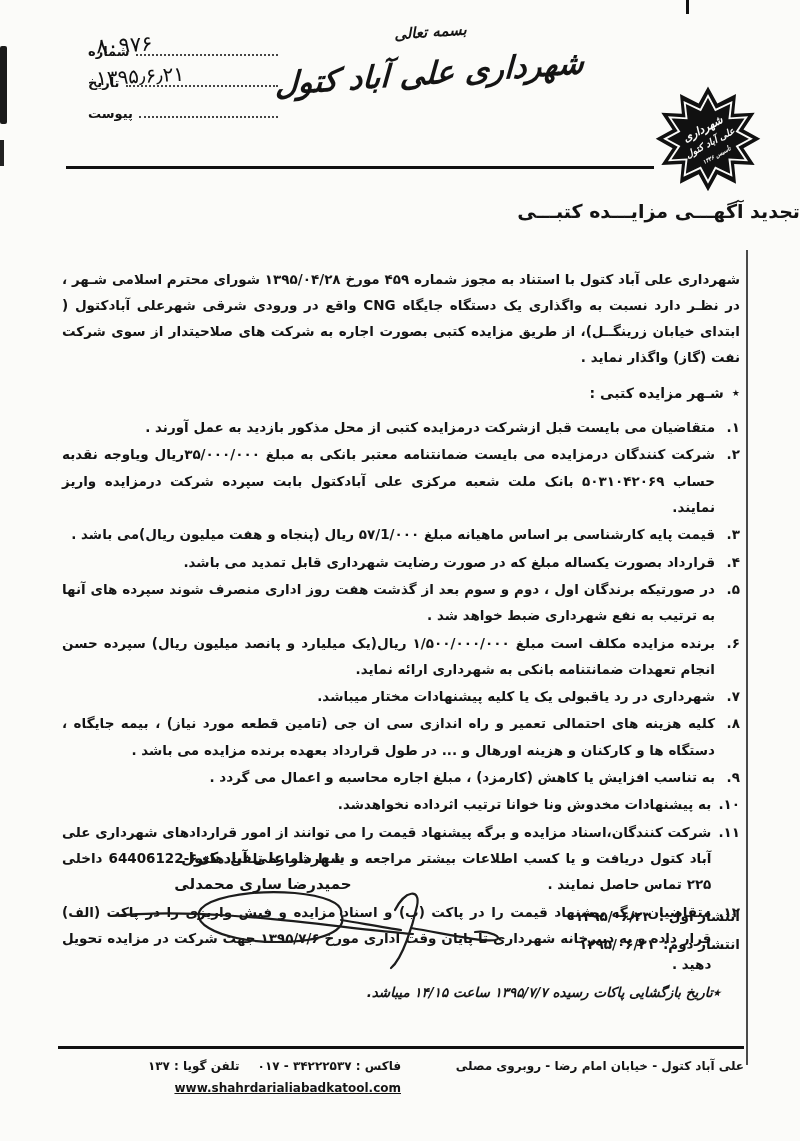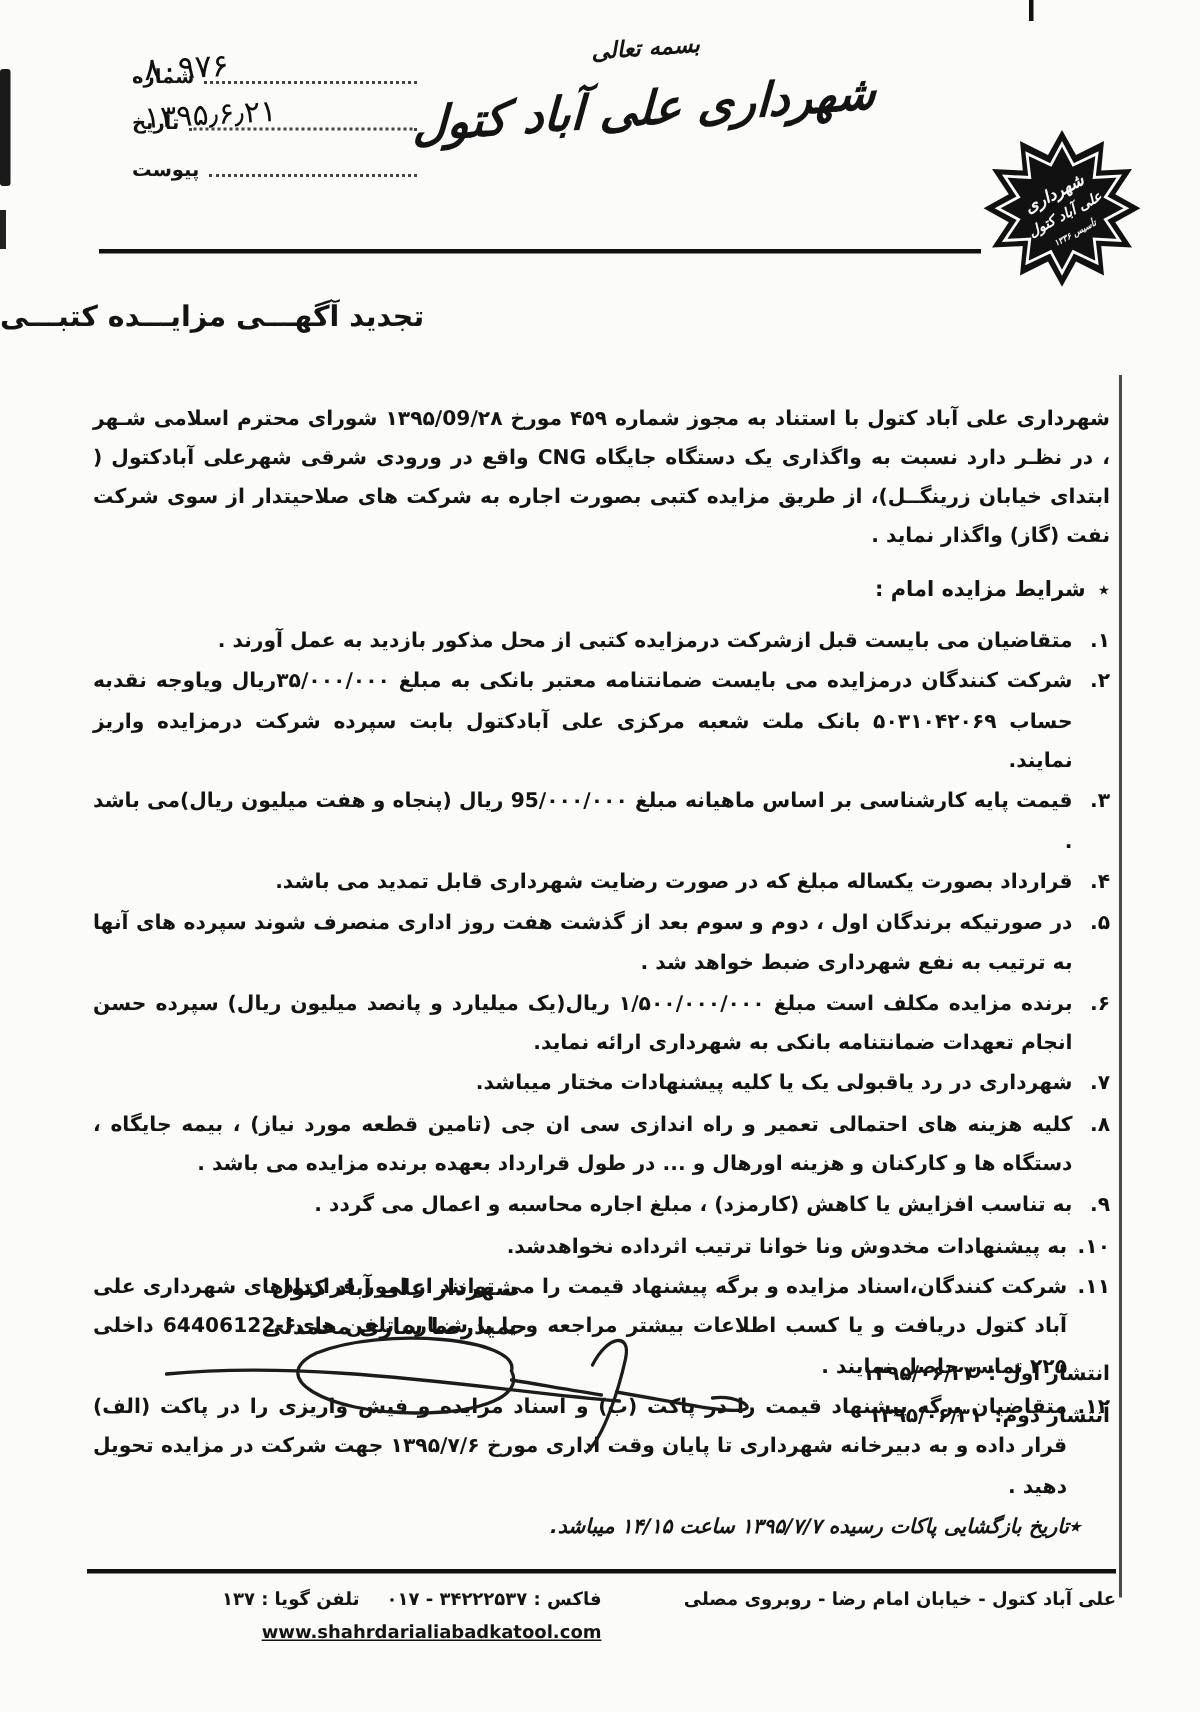--- a/index.html
+++ b/index.html
@@ -36,21 +36,21 @@
     transform:rotate(-4deg) skewX(-6deg);display:inline-block;letter-spacing:-1px;
   }
 
   
   .logo{position:absolute;left:652px;top:76px;width:112px;height:122px;}
 
   .header-rule{position:absolute;left:66px;top:166px;width:588px;height:3px;background:#111;}
 
   
   .doc-title{
-    position:absolute;left:0;top:200px;width:100%;text-align:left;
+    position:absolute;left:0;top:200px;width:100%;text-align:right;
     font-size:19px;font-weight:800;letter-spacing:1px;
   }
 
   
   .content{position:absolute;left:62px;top:252px;width:678px;font-size:13.5px;line-height:1.95;}
   .intro{font-weight:700;text-align:justify;margin-bottom:8px;}
   .cond-head{font-weight:800;font-size:14px;margin:4px 0 6px 0;display:flex;gap:8px;align-items:center;}
   .cond-star{font-size:15px;}
   .list{font-weight:700;}
   .item{display:flex;gap:7px;margin-bottom:1px;}
@@ -120,39 +120,39 @@
         <text y="22" font-size="6">تأسیس ۱۳۳۶</text>
       </g>
     </g>
   </svg>
 
   <div class="header-rule"></div>
 
   <div class="doc-title">تجدید آگهـــی مزایـــده کتبـــی</div>
 
   <div class="content">
-    <p class="intro">شهرداری علی آباد کتول با استناد به مجوز شماره ۴۵۹ مورخ ۱۳۹۵/09/۲۸ شورای محترم اسلامی شـهر ، در نظـر دارد نسبت به واگذاری یک دستگاه جایگاه CNG واقع در ورودی شرقی شهرعلی آبادکتول ( ابتدای خیابان زرینگــل)، از طریق مزایده کتبی بصورت اجاره به شرکت های صلاحیتدار از سوی شرکت نفت (گاز) واگذار نماید .</p>
+    <p class="intro">شهرداری علی آباد کتول با استناد به مجوز شماره ۴۵۹ مورخ ۱۳۹۵/۰۴/۲۸ شورای محترم اسلامی شـهر ، در نظـر دارد نسبت به واگذاری یک دستگاه جایگاه CNG واقع در ورودی شرقی شهرعلی آبادکتول ( ابتدای خیابان زرینگــل)، از طریق مزایده کتبی بصورت اجاره به شرکت های صلاحیتدار از سوی شرکت نفت (گاز) واگذار نماید .</p>
 
     <div class="cond-head">
       <span class="cond-star">٭</span>
-      <span>شرایط مزایده امام :</span>
+      <span>شـهر مزایده کتبی :</span>
     </div>
 
     <div class="list">
       <div class="item">
           <span class="num">۱.</span>
           <span class="txt">متقاضیان می بایست قبل ازشرکت درمزایده کتبی از محل مذکور بازدید به عمل آورند .</span>
         </div>
       <div class="item">
           <span class="num">۲.</span>
           <span class="txt">شرکت کنندگان درمزایده می بایست ضمانتنامه معتبر بانکی به مبلغ ۳۵/۰۰۰/۰۰۰ریال ویاوجه نقدبه حساب ۵۰۳۱۰۴۲۰۶۹ بانک ملت شعبه مرکزی علی آبادکتول بابت سپرده شرکت درمزایده واریز نمایند.</span>
         </div>
       <div class="item">
           <span class="num">۳.</span>
-          <span class="txt">قیمت پایه کارشناسی بر اساس ماهیانه مبلغ 95/۰۰۰/۰۰۰ ریال (پنجاه و هفت میلیون ریال)می باشد .</span>
+          <span class="txt">قیمت پایه کارشناسی بر اساس ماهیانه مبلغ ۵۷/1/۰۰۰ ریال (پنجاه و هفت میلیون ریال)می باشد .</span>
         </div>
       <div class="item">
           <span class="num">۴.</span>
           <span class="txt">قرارداد بصورت یکساله مبلغ که در صورت رضایت شهرداری قابل تمدید می باشد.</span>
         </div>
       <div class="item">
           <span class="num">۵.</span>
           <span class="txt">در صورتیکه برندگان اول ، دوم و سوم بعد از گذشت هفت روز اداری منصرف شوند سپرده های آنها به ترتیب به نفع شهرداری ضبط خواهد شد .</span>
         </div>
       <div class="item">

